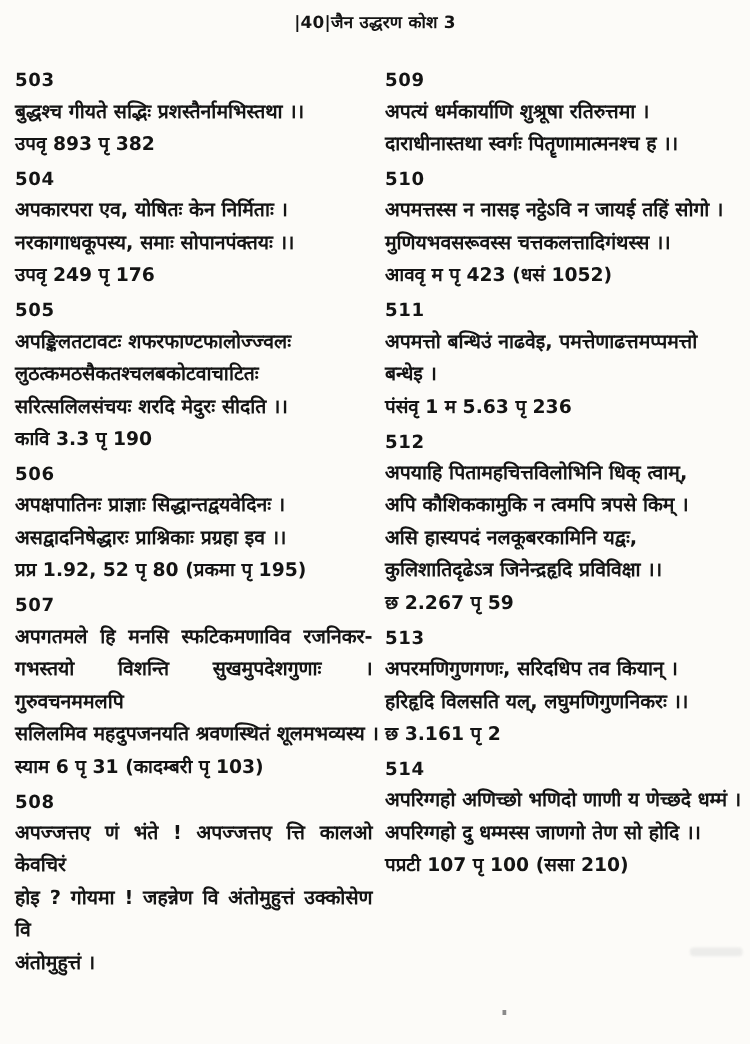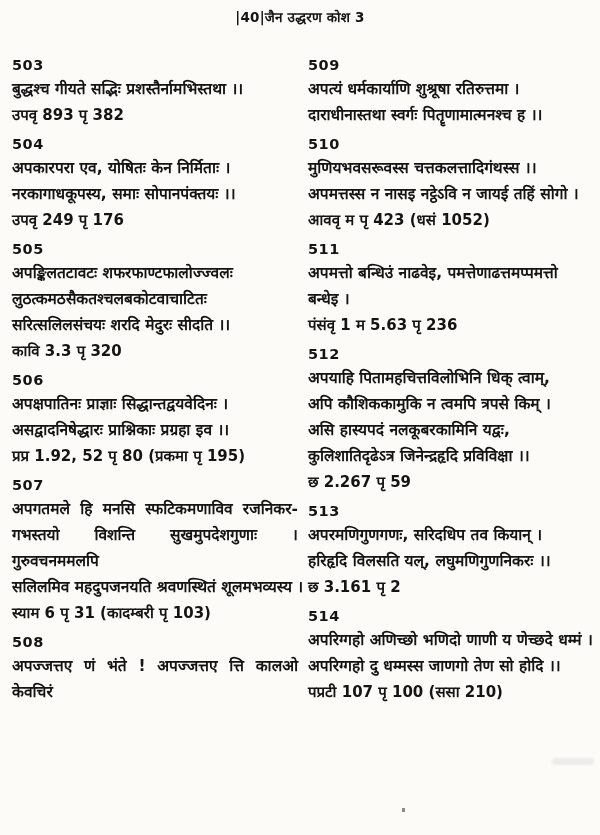--- a/index.html
+++ b/index.html
@@ -76,58 +76,60 @@
       <div class="vline">अपकारपरा एव, योषितः केन निर्मिताः ।</div>
       <div class="vline">नरकागाधकूपस्य, समाः सोपानपंक्तयः ।।</div>
       <div class="ref">उपवृ 249 पृ 176</div>
     </div>
 
     <div class="entry">
       <div class="num">505</div>
       <div class="vline">अपङ्किलतटावटः शफरफाण्टफालोज्ज्वलः</div>
       <div class="vline">लुठत्कमठसैकतश्चलबकोटवाचाटितः</div>
       <div class="vline">सरित्सलिलसंचयः शरदि मेदुरः सीदति ।।</div>
-      <div class="ref">कावि 3.3 पृ 320</div>
+      <div class="ref">कावि 3.3 पृ 190</div>
     </div>
 
     <div class="entry">
       <div class="num">506</div>
       <div class="vline">अपक्षपातिनः प्राज्ञाः सिद्धान्तद्वयवेदिनः ।</div>
       <div class="vline">असद्वादनिषेद्धारः प्राश्निकाः प्रग्रहा इव ।।</div>
       <div class="ref">प्रप्र 1.92, 52 पृ 80 (प्रकमा पृ 195)</div>
     </div>
 
     <div class="entry">
       <div class="num">507</div>
       <div class="vline just">अपगतमले हि मनसि स्फटिकमणाविव रजनिकर-</div>
       <div class="vline just">गभस्तयो विशन्ति सुखमुपदेशगुणाः । गुरुवचनममलपि</div>
       <div class="vline">सलिलमिव महदुपजनयति श्रवणस्थितं शूलमभव्यस्य ।</div>
       <div class="ref">स्याम 6 पृ 31 (कादम्बरी पृ 103)</div>
     </div>
 
     <div class="entry">
       <div class="num">508</div>
       <div class="vline just">अपज्जत्तए णं भंते ! अपज्जत्तए त्ति कालओ केवचिरं</div>
+      <div class="vline just">होइ ? गोयमा ! जहन्नेण वि अंतोमुहुत्तं उक्कोसेण वि</div>
+      <div class="vline">अंतोमुहुत्तं ।</div>
 
     </div>
 
   </div>
 
   <div class="col col-right">
 
     <div class="entry">
       <div class="num">509</div>
       <div class="vline">अपत्यं धर्मकार्याणि शुश्रूषा रतिरुत्तमा ।</div>
       <div class="vline">दाराधीनास्तथा स्वर्गः पितॄणामात्मनश्च ह ।।</div>
     </div>
 
     <div class="entry">
       <div class="num">510</div>
+      <div class="vline">अपमत्तस्स न नासइ नट्ठेऽवि न जायई तहिं सोगो ।</div>
       <div class="vline">मुणियभवसरूवस्स चत्तकलत्तादिगंथस्स ।।</div>
-      <div class="vline">अपमत्तस्स न नासइ नट्ठेऽवि न जायई तहिं सोगो ।</div>
       <div class="ref">आववृ म पृ 423 (धसं 1052)</div>
     </div>
 
     <div class="entry">
       <div class="num">511</div>
       <div class="vline">अपमत्तो बन्धिउं नाढवेइ, पमत्तेणाढत्तमप्पमत्तो</div>
       <div class="vline">बन्धेइ ।</div>
       <div class="ref">पंसंवृ 1 म 5.63 पृ 236</div>
     </div>
 

